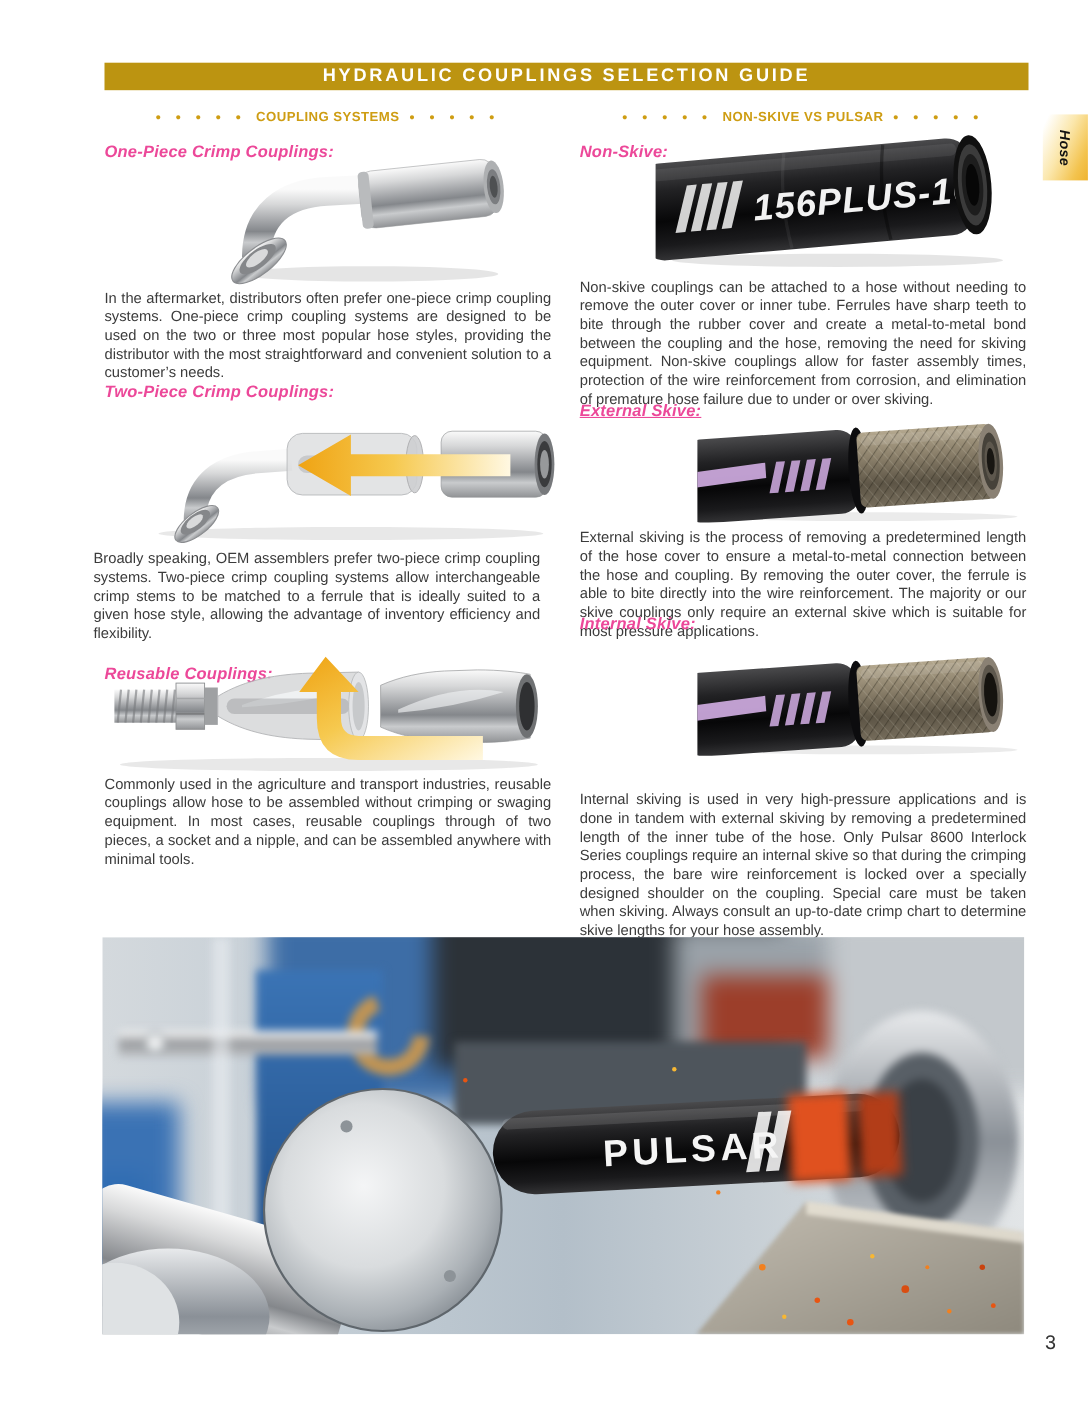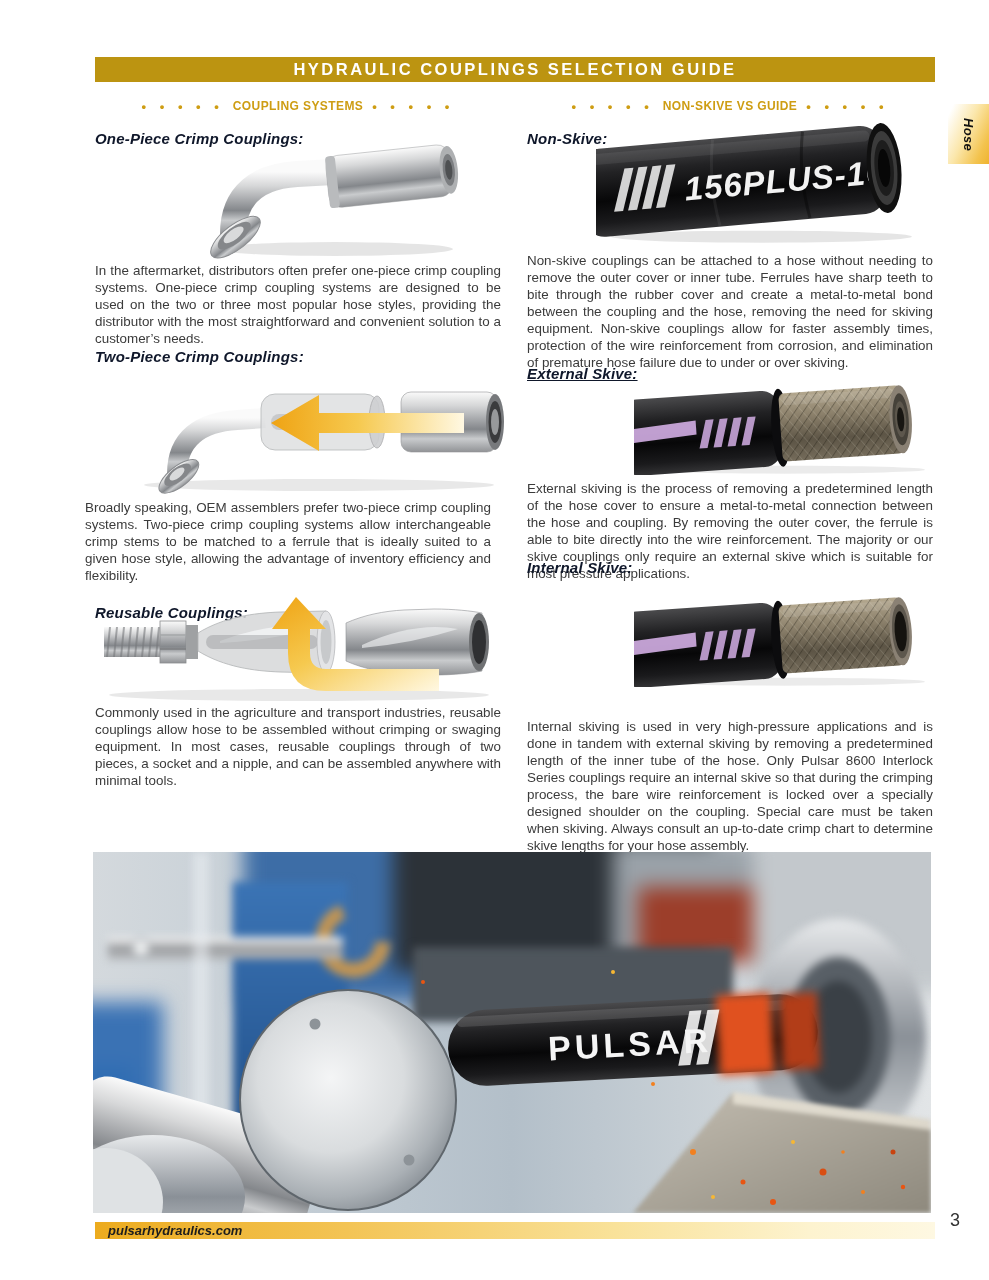--- a/index.html
+++ b/index.html
@@ -13,21 +13,21 @@
   }
   .banner span { color:#ffffff; font-weight:700; font-size:16.5px; letter-spacing:2.5px; }
   .col-header {
     position:absolute; top:95px; height:22px; display:flex; align-items:center;
     justify-content:center; gap:9px; color:#CE9D13; font-weight:700; white-space:nowrap;
   }
   .col-header .dots { font-size:13px; letter-spacing:5px; line-height:1; }
   .col-header .col-title { font-size:12px; letter-spacing:0.4px; }
   .sec-h {
     position:absolute; margin:0; font-size:15px; font-style:italic; font-weight:700;
-    color:#0f172a; letter-spacing:0.2px;
+    color:#ec4899; letter-spacing:0.2px;
   }
   .body-p {
     position:absolute; margin:0; width:406px; font-size:13.4px; line-height:17px;
     color:#3b3b3b; text-align:justify;
   }
   .illus { position:absolute; }
   .illus svg { display:block; width:100%; height:100%; }
   .photo-wrap { position:absolute; left:93px; top:852px; width:838px; height:361px; }
   .footer-bar {
     position:absolute; left:95px; top:1222px; width:840px; height:17px;
@@ -129,21 +129,21 @@
     <span>Hose</span>
   </div>
 
   <div class="col-header" style="left:95px;width:406px;">
     <span class="dots">• • • • •</span>
     <span class="col-title">COUPLING SYSTEMS</span>
     <span class="dots">• • • • •</span>
   </div>
   <div class="col-header" style="left:527px;width:406px;">
     <span class="dots">• • • • •</span>
-    <span class="col-title">NON-SKIVE VS GUIDE</span>
+    <span class="col-title">NON-SKIVE VS PULSAR</span>
     <span class="dots">• • • • •</span>
   </div>
 
   <h3 class="sec-h" style="left:95px;top:130px;">One-Piece Crimp Couplings:</h3>
 
   <div class="illus" style="left:185px;top:130px;width:300px;height:130px;">
     <svg viewBox="0 0 300 130">
       <ellipse cx="150" cy="119" rx="118" ry="7" fill="rgba(0,0,0,0.10)"></ellipse>
       <path d="M48,104 C48,64 74,46 112,44 L148,42" fill="none" stroke="url(#gMetal)" stroke-width="26"></path>
       <g transform="rotate(-38 48 104)">
@@ -383,18 +383,15 @@
         <ellipse cx="255" cy="248" rx="108" ry="110" fill="url(#gDisc)"></ellipse>
         <ellipse cx="255" cy="248" rx="108" ry="110" fill="none" stroke="#5f666c" stroke-width="2"></ellipse>
         <circle cx="222" cy="172" r="5.5" fill="#8d9398"></circle>
         <circle cx="316" cy="308" r="5.5" fill="#8d9398"></circle>
         <ellipse cx="60" cy="345" rx="92" ry="62" fill="url(#gRing)"></ellipse>
         <ellipse cx="12" cy="350" rx="58" ry="54" fill="#dfe2e4"></ellipse>
       </g>
     </svg>
   </div>
 
-  <div class="footer-bar">
-    <span>pulsarhydraulics.com</span>
-  </div>
   <div class="page-num">3</div>
 
 </div>
 
 </body></html>

